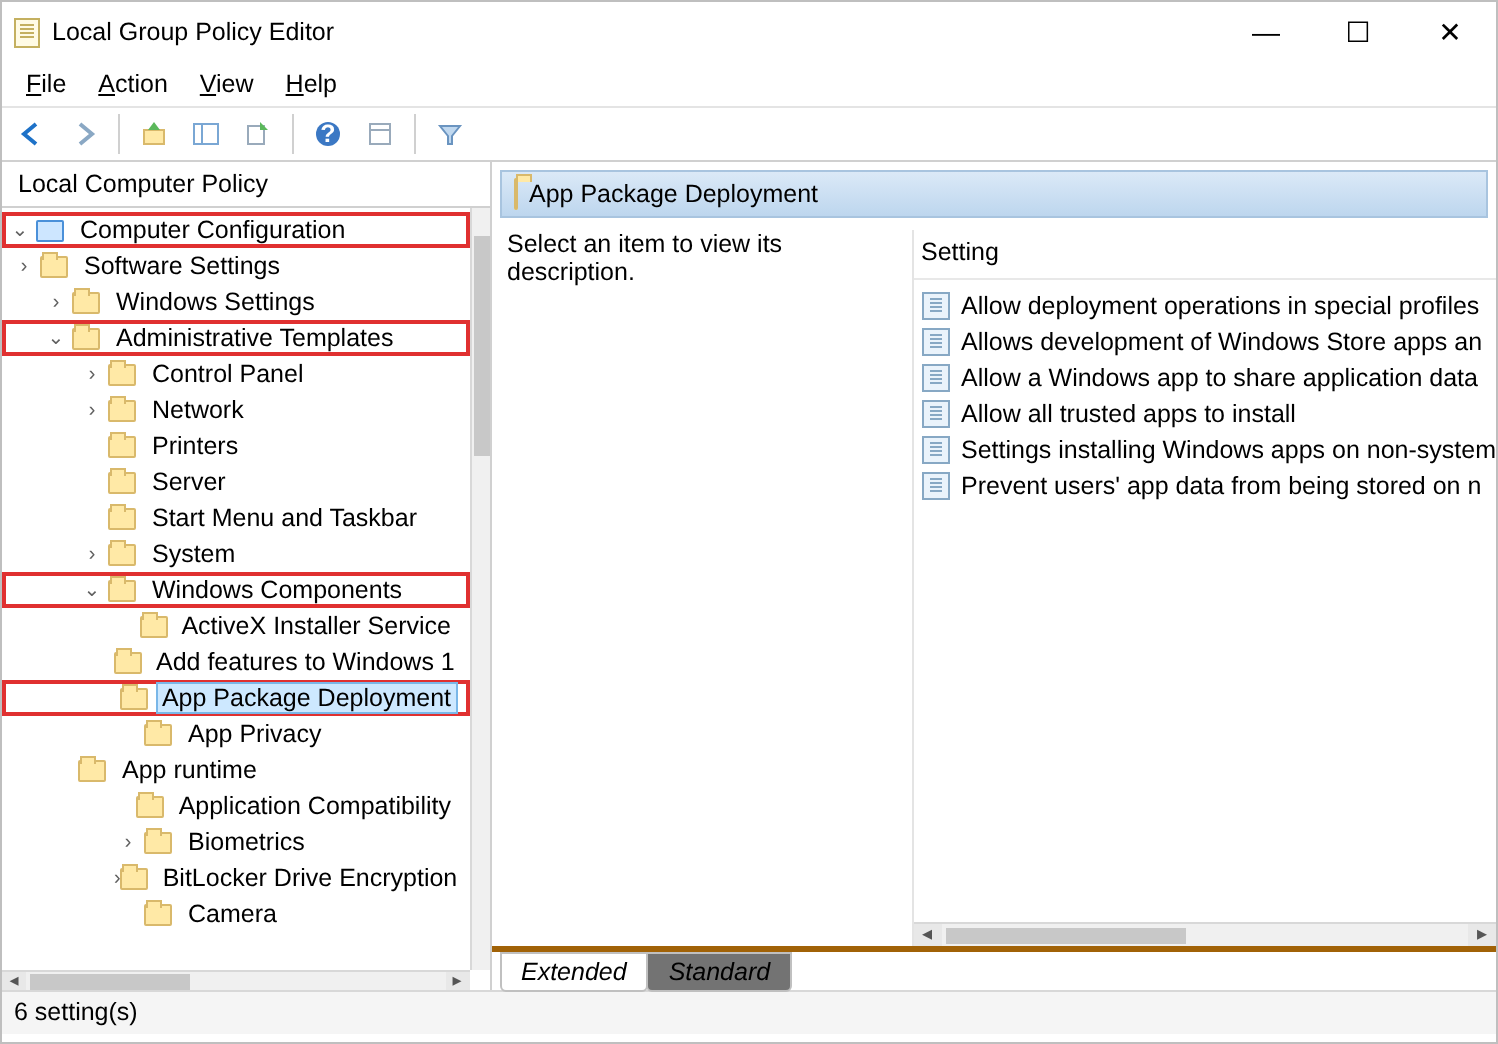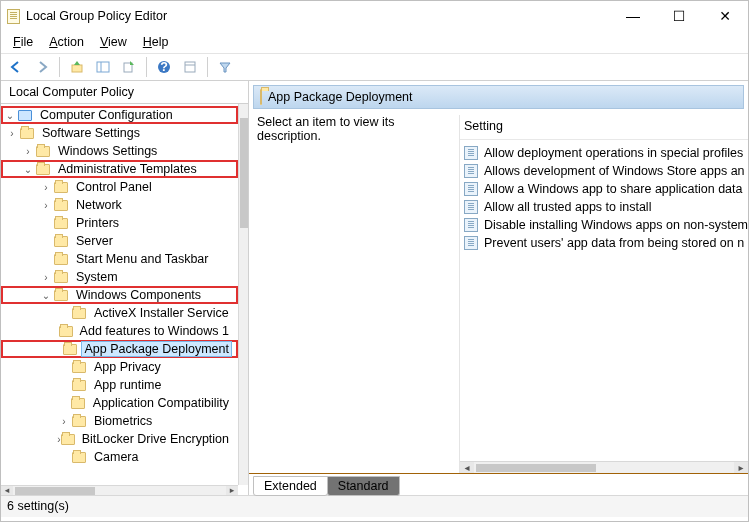--- a/index.html
+++ b/index.html
@@ -43,21 +43,21 @@
   .list-col { flex:1; border-left:1px solid #e4e4e4; position:relative; overflow:hidden;}
   .list-head { padding:4px 4px 6px 4px; font-weight:400; border-bottom:1px solid #e8e8e8;}
   .list-items { padding-top:4px;}
   .list-row { display:flex; align-items:center; height:18px; padding-left:4px; white-space:nowrap; overflow:hidden;}
   .policy-icon { width:14px; height:14px; border:1px solid #87a8c4; background:#eaf3fb; margin-right:6px; position:relative;}
   .policy-icon::after{content:""; position:absolute; top:2px; left:3px; width:6px; height:1px; background:#87a8c4; box-shadow:0 2px #87a8c4,0 4px #87a8c4,0 6px #87a8c4;}
   .right-hscroll { position:absolute; left:0; right:0; bottom:0; height:12px; background:#f0f0f0; border-top:1px solid #d8d8d8;}
   .right-hscroll .thumb { position:absolute; top:2px; left:16px; width:120px; height:8px; background:#c8c8c8;}
   .right-hscroll .btnl,.right-hscroll .btnr{position:absolute;top:0;width:14px;height:12px;background:#e8e8e8;text-align:center;line-height:11px;font-size:10px;color:#555;}
   .right-hscroll .btnl{left:0;} .right-hscroll .btnr{right:0;}
-  .tab-strip { height:22px; display:flex; align-items:flex-end; padding-left:4px; border-top:1px solid #a16207;}
+  .tab-strip { height:22px; display:flex; align-items:flex-end; padding-left:4px; border-top:3px solid #a16207;font-style:italic;}
   .tab { padding:2px 10px 2px 10px; border:1px solid #c0c0c0; border-top:1px solid #c0c0c0; background:#737373; position:relative; top:1px; border-radius:0 0 3px 3px; margin-right:-1px;}
   .tab.active { background:#fff; }
   .statusbar { height:22px; padding:3px 6px; border-top:1px solid #d8d8d8; background:#f5f5f5;}
   .icon-doc { width:13px; height:15px; background:#fffbe5; border:1px solid #c4b060; position:relative;}
   .icon-doc::after{content:"";position:absolute;top:2px;left:2px;width:7px;height:1px;background:#c4b060;box-shadow:0 2px #c4b060,0 4px #c4b060,0 6px #c4b060;}
 </style>
 </head>
 <body>
 
 <div class="titlebar">
@@ -232,21 +232,21 @@
             </span>
             <span class="label">App Package Deployment</span>
           </div>
         <div class="tree-row" style="padding-left:56px">
             <span class="arrow" style="width:14px"></span>
             <span class="icon">
               <span class="folder-icon"></span>
             </span>
             <span class="label">App Privacy</span>
           </div>
-        <div class="tree-row" style="padding-left:56px">
+        <div class="tree-row" style="padding-left:23px">
             <span class="arrow" style="width:14px"></span>
             <span class="icon">
               <span class="folder-icon"></span>
             </span>
             <span class="label">App runtime</span>
           </div>
         <div class="tree-row" style="padding-left:56px">
             <span class="arrow" style="width:14px"></span>
             <span class="icon">
               <span class="folder-icon"></span>
@@ -309,21 +309,21 @@
           <div class="list-row">
               <span class="policy-icon"></span>
               <span>Allow a Windows app to share application data</span>
             </div>
           <div class="list-row">
               <span class="policy-icon"></span>
               <span>Allow all trusted apps to install</span>
             </div>
           <div class="list-row">
               <span class="policy-icon"></span>
-              <span>Disable installing Windows apps on non-system</span>
+              <span>Settings installing Windows apps on non-system</span>
             </div>
           <div class="list-row">
               <span class="policy-icon"></span>
               <span>Prevent users' app data from being stored on n</span>
             </div>
         </div>
         <div class="right-hscroll">
             <div class="btnl">◂</div>
             <div class="thumb"></div>
             <div class="btnr">▸</div>

